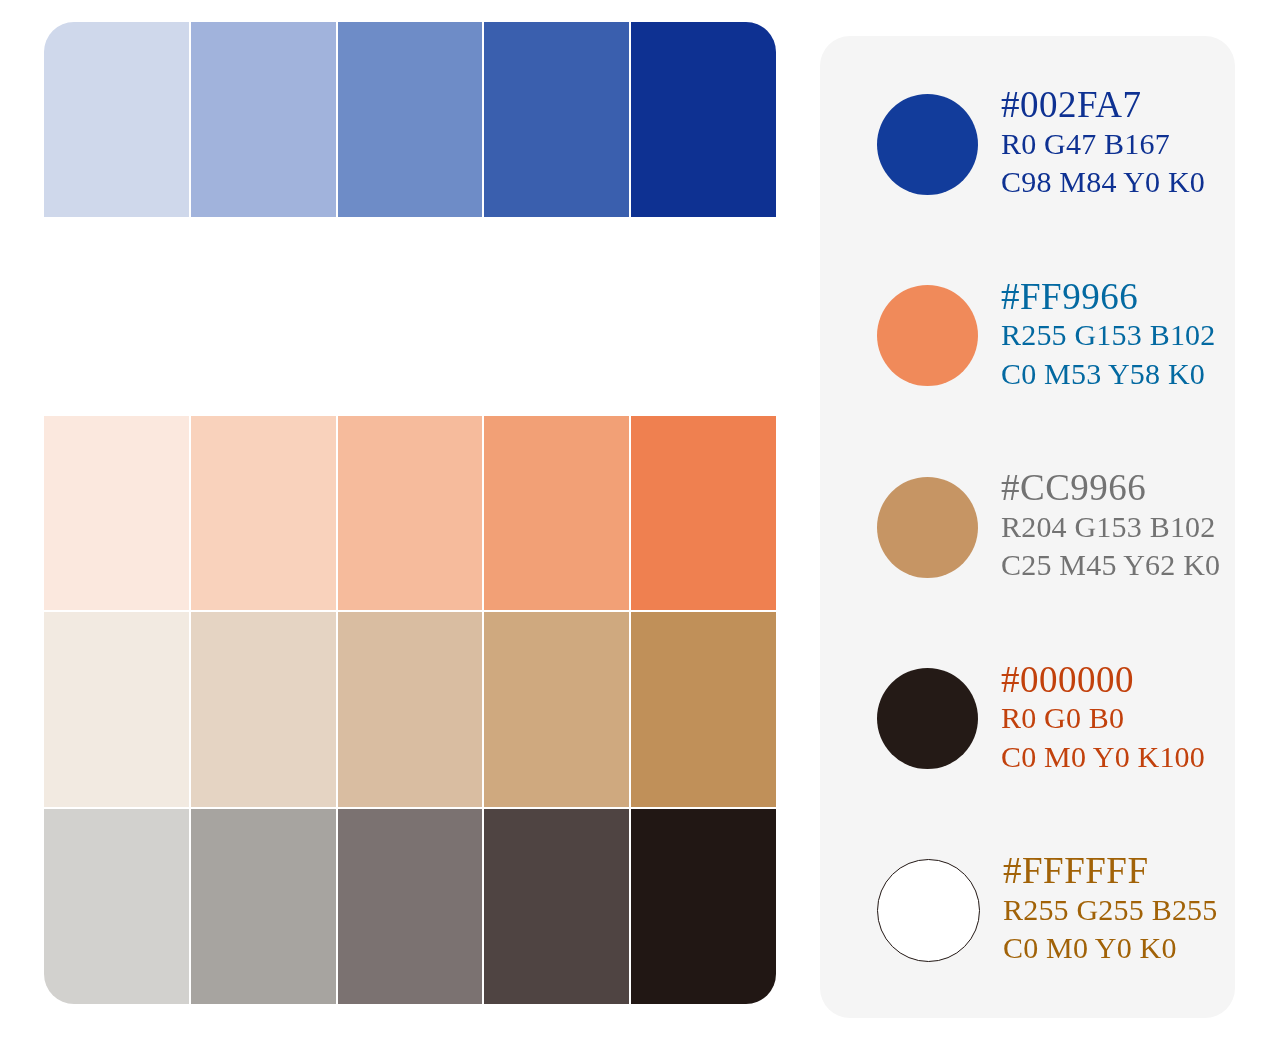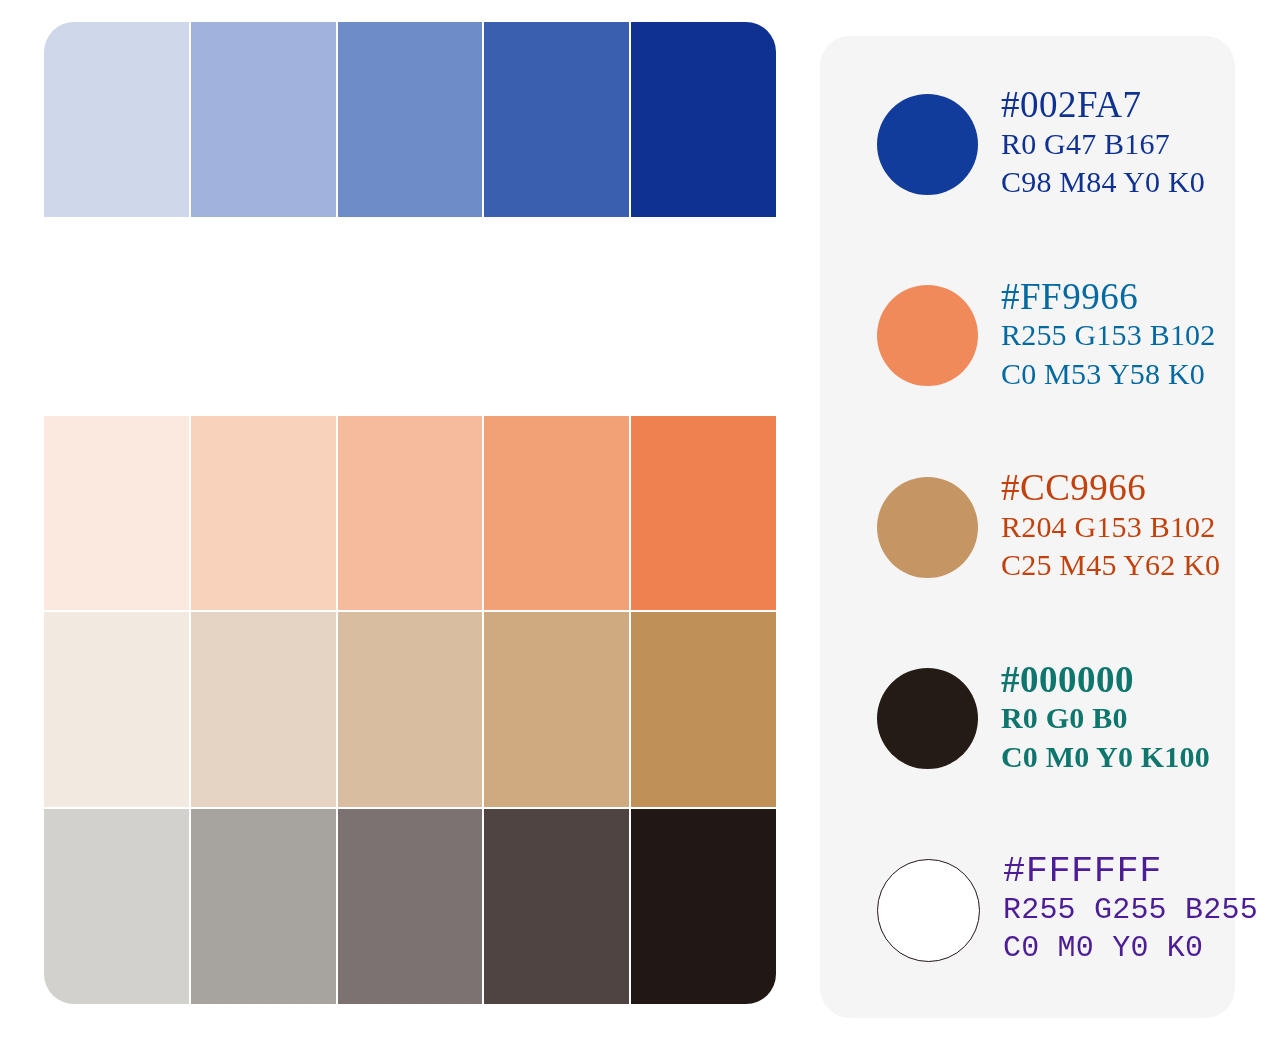--- a/index.html
+++ b/index.html
@@ -125,35 +125,35 @@
     <div class="legend-row">
       <div class="legend-dot" style="background: rgb(240, 138, 90);"></div>
       <div class="legend-text" style="color: #0369a1;">
         <div class="legend-hex">#FF9966</div>
         <div class="legend-rgb">R255  G153  B102</div>
         <div class="legend-cmyk">C0 M53 Y58 K0</div>
       </div>
     </div>
     <div class="legend-row">
       <div class="legend-dot" style="background: rgb(198, 149, 100);"></div>
-      <div class="legend-text" style="color: #c2410c;">
+      <div class="legend-text" style="color: #737373;">
         <div class="legend-hex">#CC9966</div>
         <div class="legend-rgb">R204  G153  B102</div>
         <div class="legend-cmyk">C25 M45 Y62 K0</div>
       </div>
     </div>
     <div class="legend-row">
       <div class="legend-dot" style="background: rgb(36, 26, 22);"></div>
-      <div class="legend-text" style="color: #0f766e; font-weight: bold;">
+      <div class="legend-text" style="color: #c2410c;">
         <div class="legend-hex">#000000</div>
         <div class="legend-rgb">R0  G0  B0</div>
         <div class="legend-cmyk">C0 M0 Y0 K100</div>
       </div>
     </div>
     <div class="legend-row">
       <div class="legend-dot" style="background: rgb(255, 255, 255); border: 1.5px solid rgb(34, 23, 20);"></div>
-      <div class="legend-text" style="color: #4c1d95; font-family: Liberation Mono, monospace;">
+      <div class="legend-text" style="color: #a16207;">
         <div class="legend-hex">#FFFFFF</div>
         <div class="legend-rgb">R255  G255  B255</div>
         <div class="legend-cmyk">C0 M0 Y0 K0</div>
       </div>
     </div>
   </div>
 
 </body></html>

